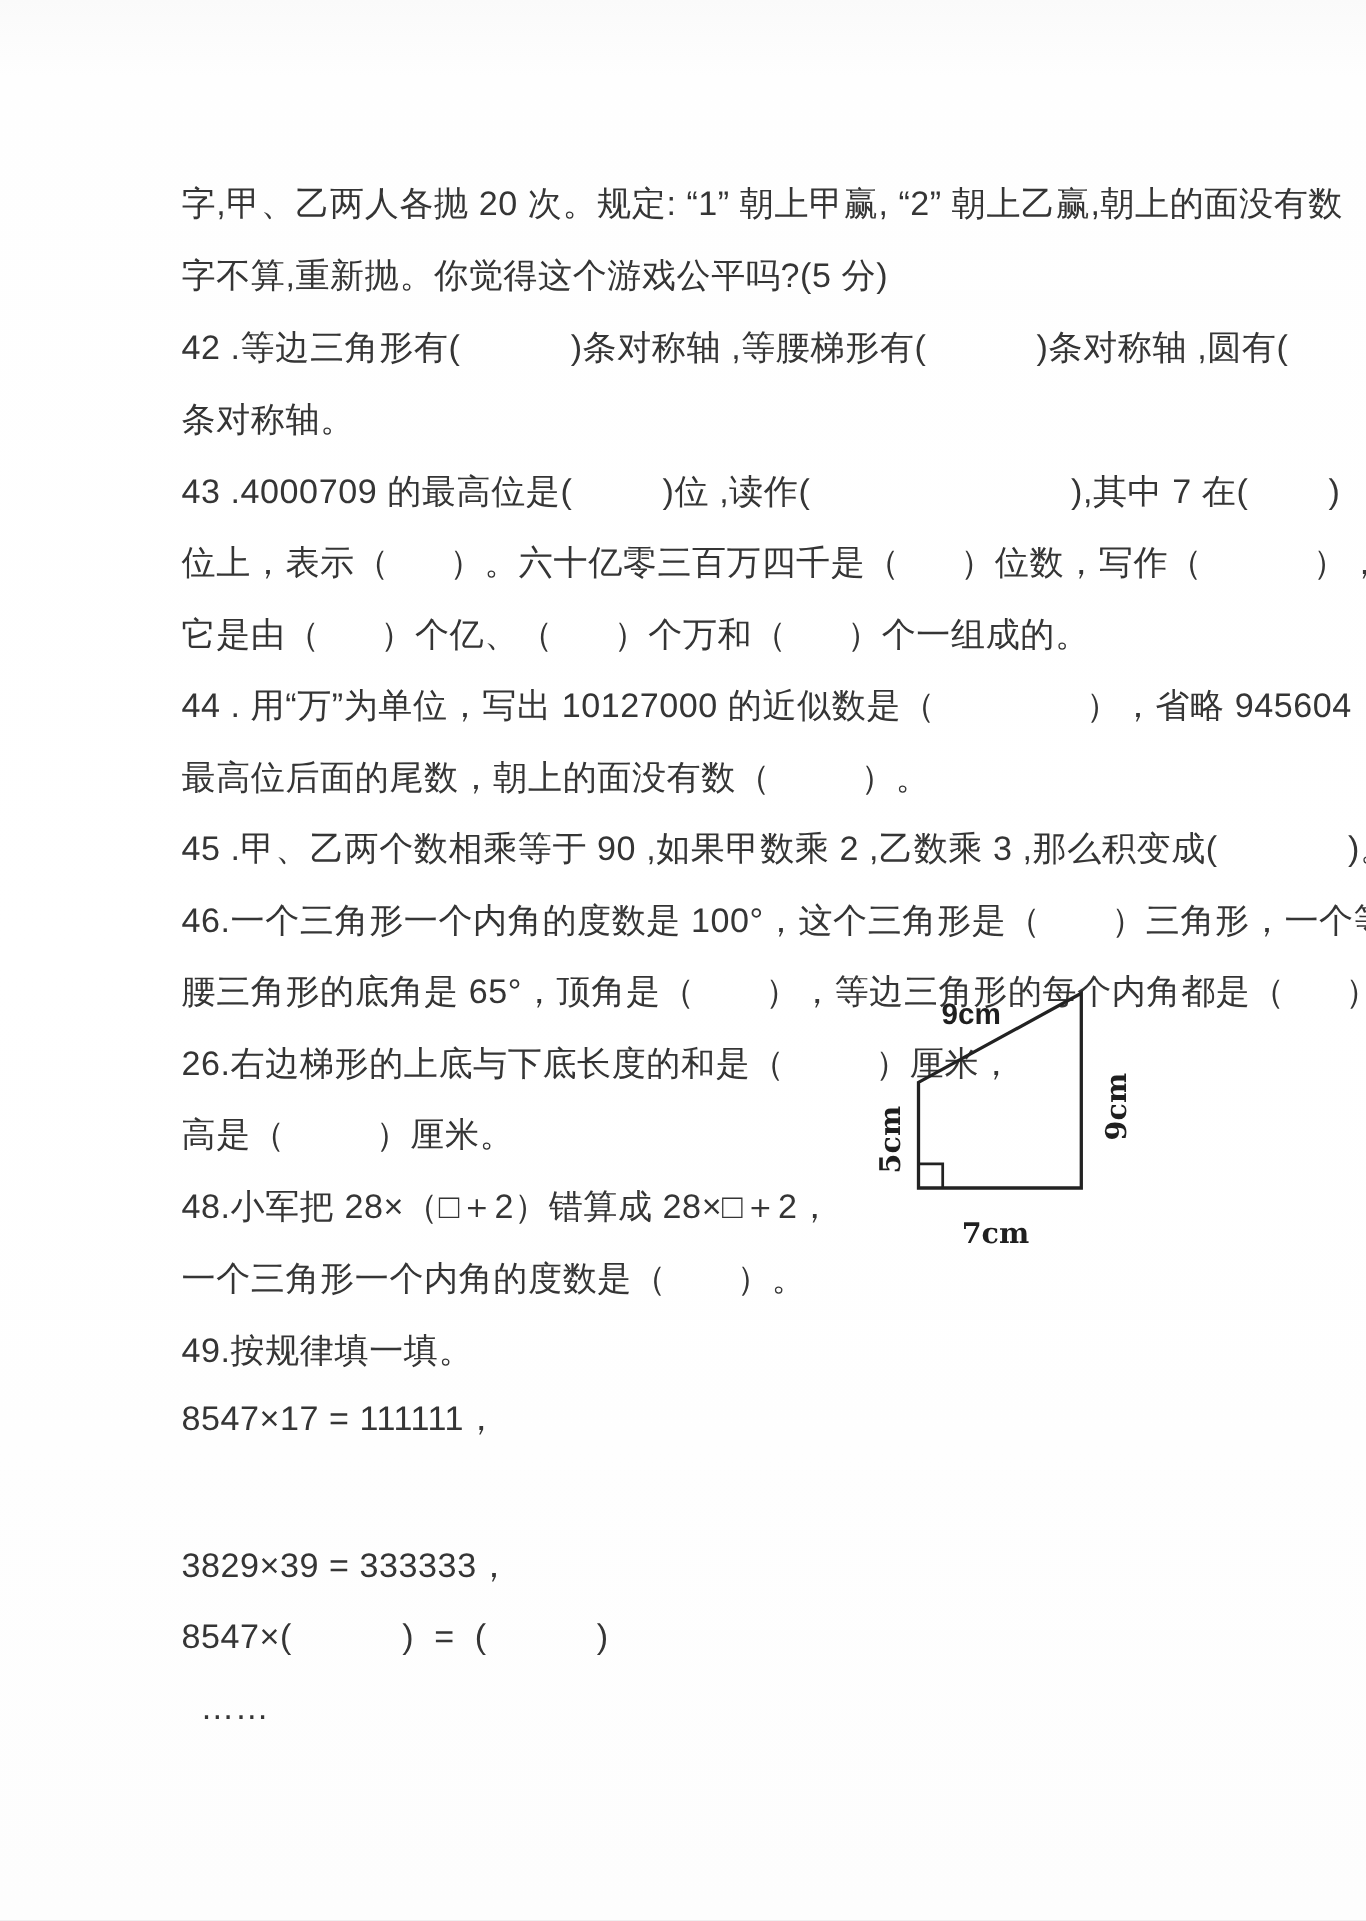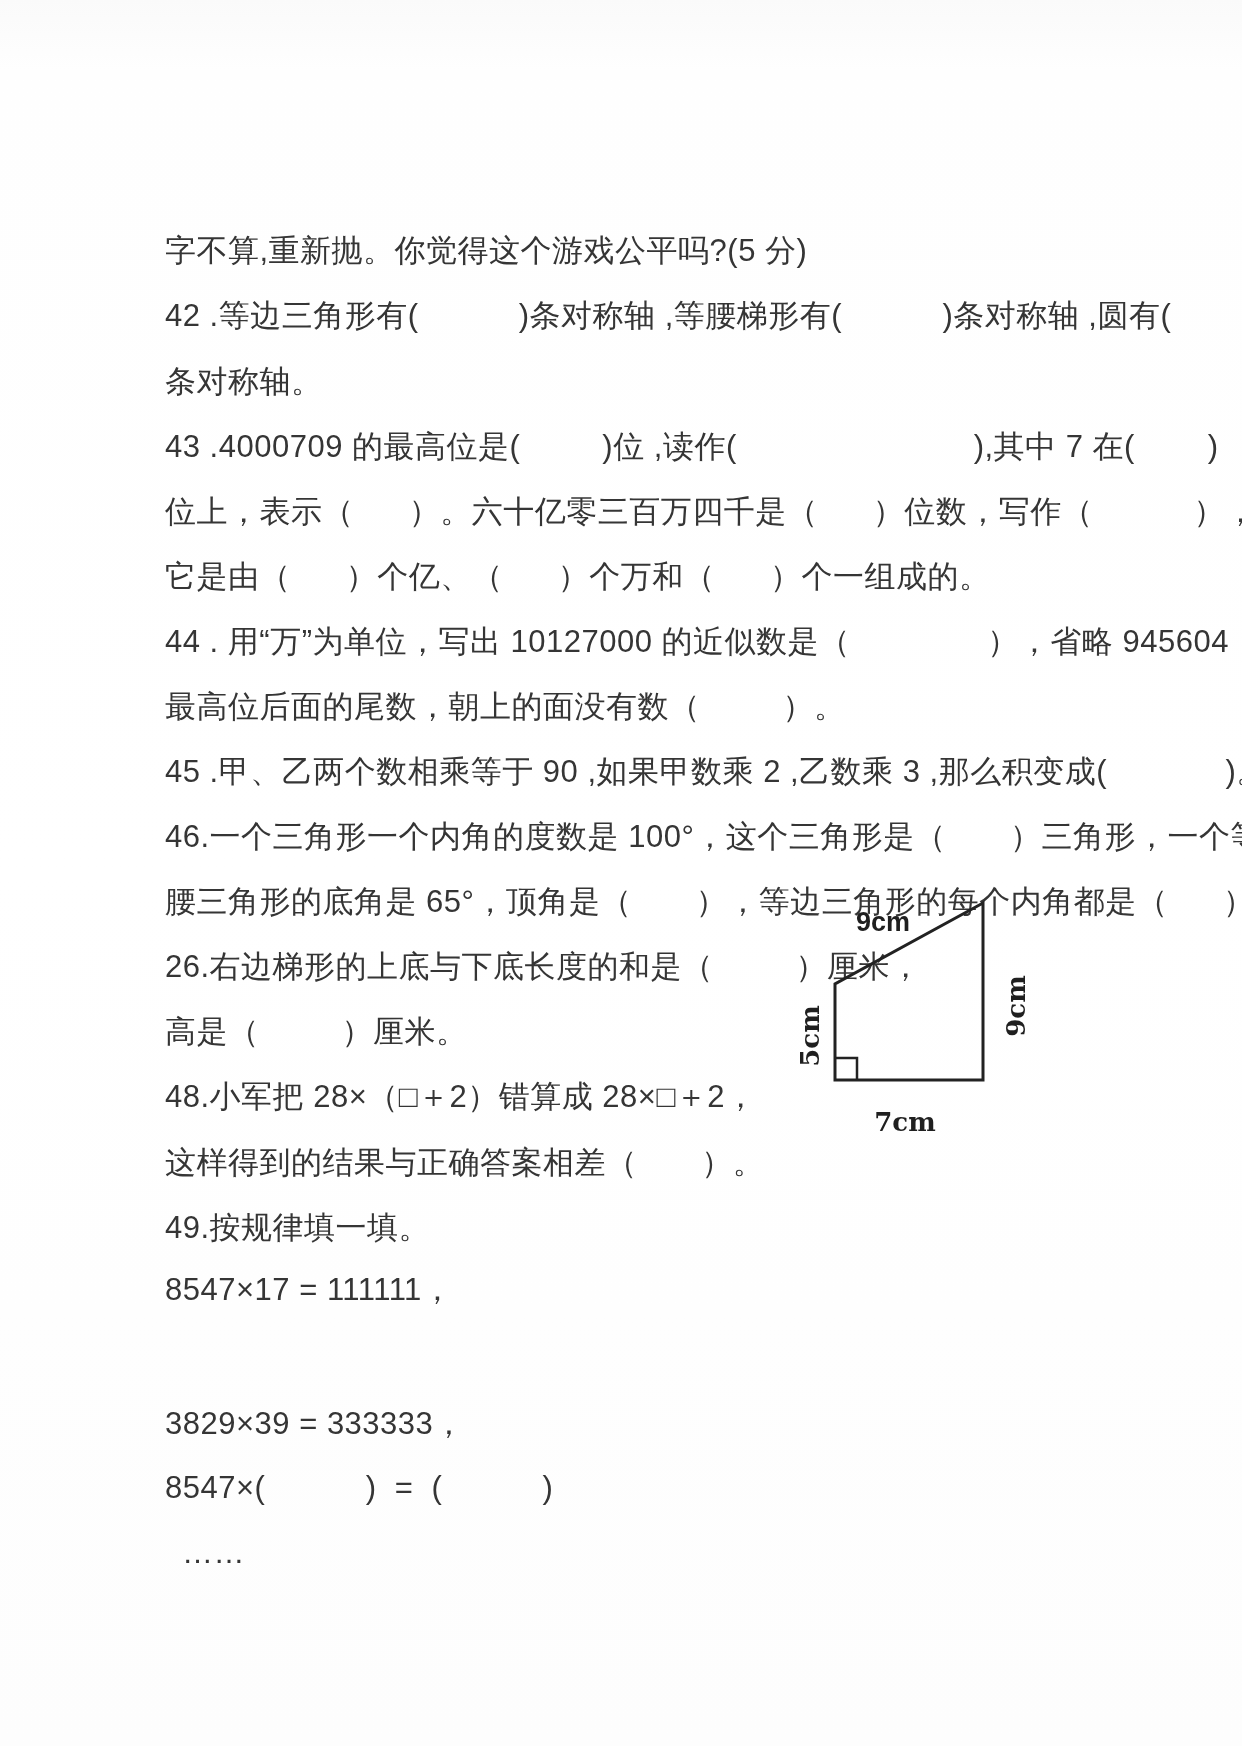--- a/index.html
+++ b/index.html
@@ -75,35 +75,36 @@
     left: 89px;
     top: 212px;
     width: 72px;
   }
 </style>
 </head>
 <body>
 
 <div class="page">
 
+  <div class="line" style="top:165px">字,甲、乙两人各抛 20 次。规定: “1” 朝上甲赢, “2” 朝上乙赢,朝上的面没有数</div>
   <div class="line" style="top:231px">字不算,重新抛。你觉得这个游戏公平吗?(5 分)</div>
   <div class="line" style="top:296px">42 .等边三角形有(           )条对称轴 ,等腰梯形有(           )条对称轴 ,圆有(         )</div>
   <div class="line" style="top:362px">条对称轴。</div>
   <div class="line" style="top:427px">43 .4000709 的最高位是(         )位 ,读作(                          ),其中 7 在(        )</div>
   <div class="line" style="top:492px">位上，表示（      ）。六十亿零三百万四千是（      ）位数，写作（           ），</div>
   <div class="line" style="top:557px">它是由（      ）个亿、（      ）个万和（      ）个一组成的。</div>
   <div class="line" style="top:622px">44 . 用“万”为单位，写出 10127000 的近似数是（               ），省略 945604</div>
   <div class="line" style="top:687px">最高位后面的尾数，朝上的面没有数（         ）。</div>
   <div class="line" style="top:752px">45 .甲、乙两个数相乘等于 90 ,如果甲数乘 2 ,乙数乘 3 ,那么积变成(             )。</div>
   <div class="line" style="top:817px">46.一个三角形一个内角的度数是 100°，这个三角形是（       ）三角形，一个等</div>
   <div class="line" style="top:882px">腰三角形的底角是 65°，顶角是（       ），等边三角形的每个内角都是（      ）。</div>
   <div class="line" style="top:947px">26.右边梯形的上底与下底长度的和是（         ）厘米，</div>
   <div class="line" style="top:1012px">高是（         ）厘米。</div>
   <div class="line" style="top:1077px">48.小军把 28×（□＋2）错算成 28×□＋2，</div>
-  <div class="line" style="top:1143px">这样得到的结果与正确答案相差（       ）。</div>
+  <div class="line" style="top:1143px">一个三角形一个内角的度数是（       ）。</div>
   <div class="line" style="top:1208px">49.按规律填一填。</div>
   <div class="line" style="top:1270px">8547×17 = 111111，</div>
   <div class="line" style="top:1404px">3829×39 = 333333，</div>
   <div class="line" style="top:1468px">8547×(           )  =  (           )</div>
   <div class="line" style="top:1533px; left:182px">……</div>
 
   <div class="figure">
     <svg width="260" height="250" viewBox="0 0 260 250">
       <polygon points="203,8 55,89 55,185 203,185" fill="none" stroke="#222222" stroke-width="3" stroke-linejoin="miter"></polygon>
       <polyline points="55,163 77,163 77,185" fill="none" stroke="#222222" stroke-width="2.5"></polyline>

